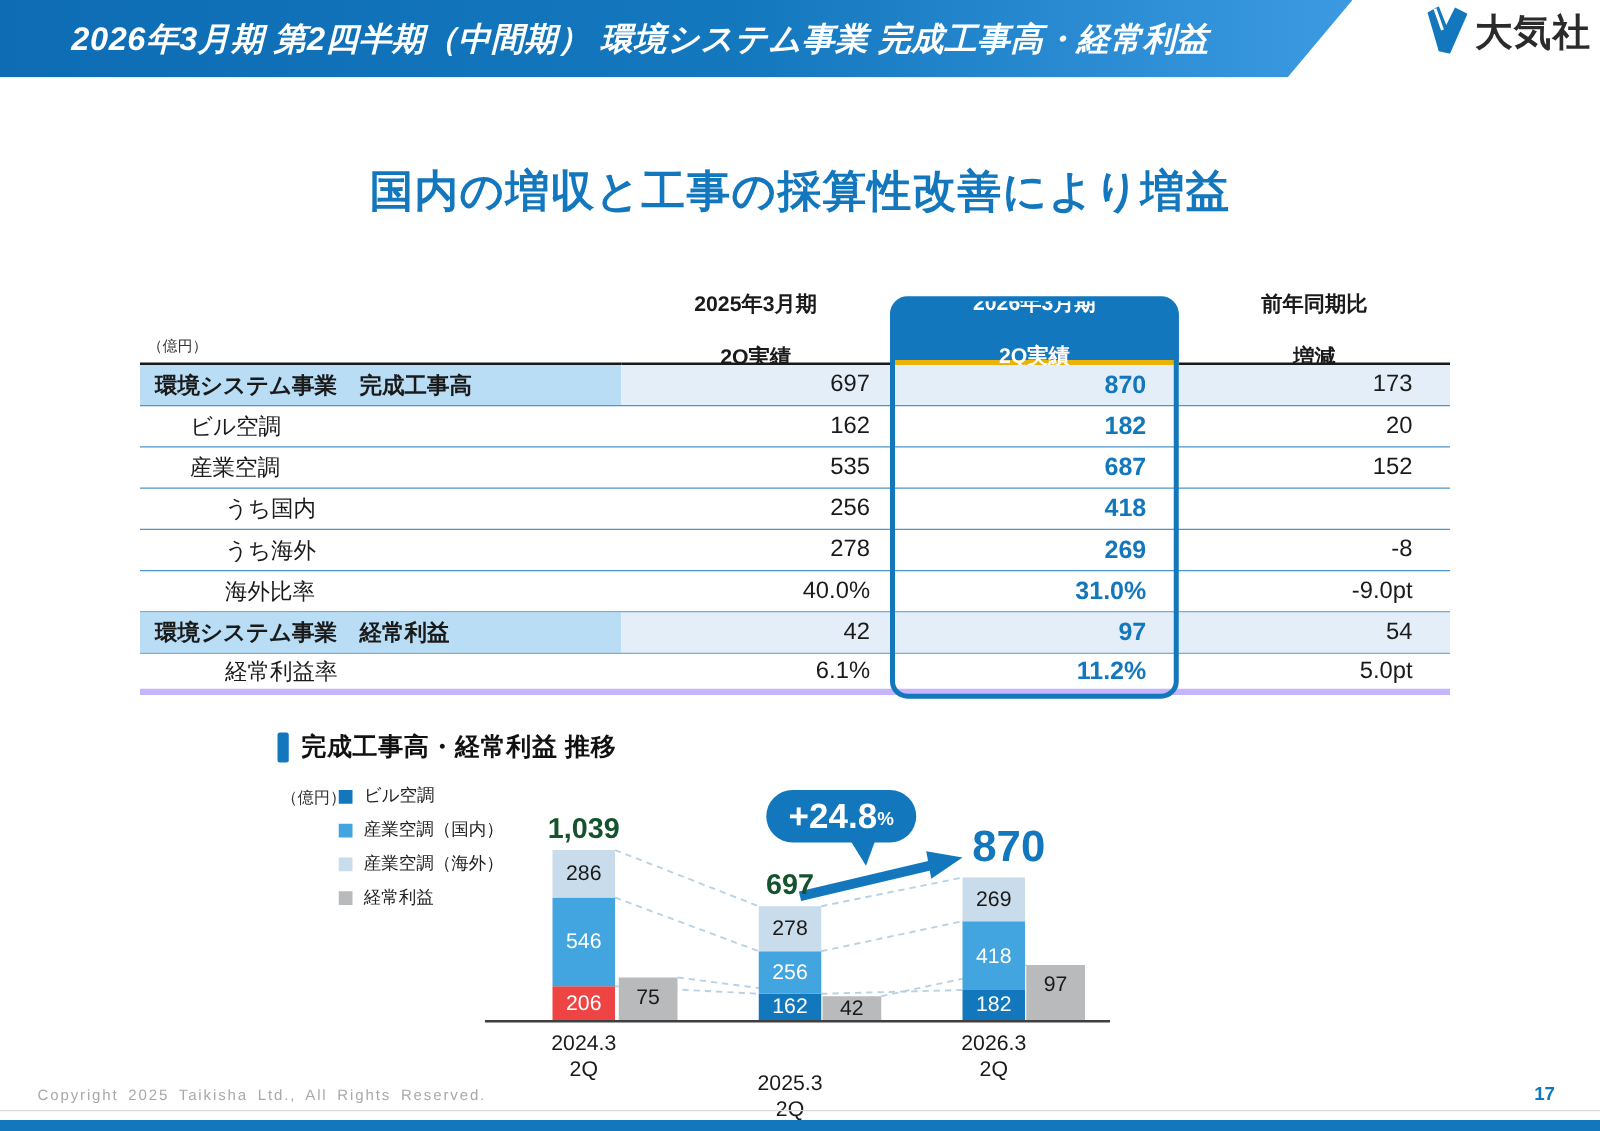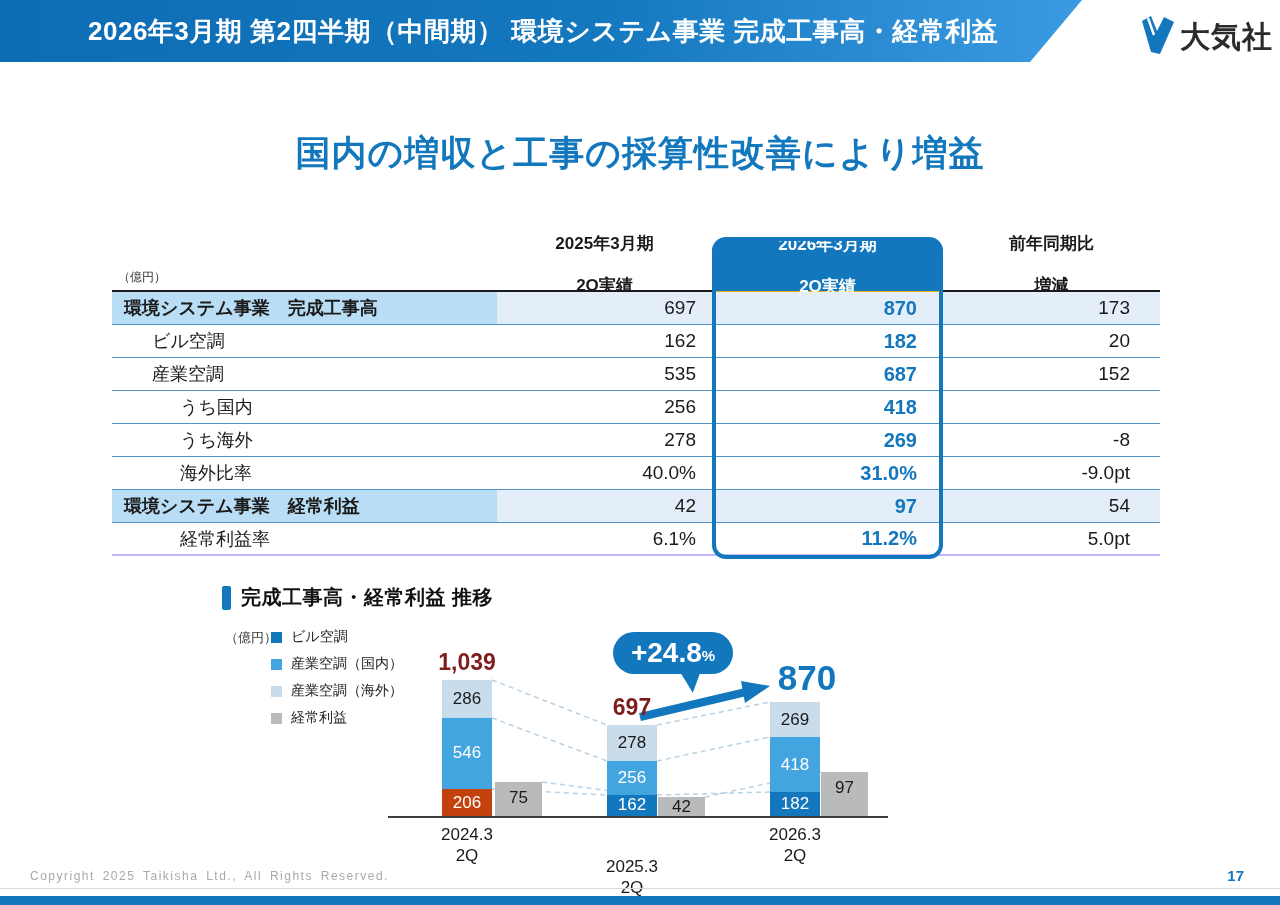--- a/index.html
+++ b/index.html
@@ -5,43 +5,43 @@
   * { margin:0; padding:0; box-sizing:border-box; }
   html,body { background:#e8e8e8; }
   body { font-family:"Liberation Sans","DejaVu Sans",sans-serif; }
   .slide { position:relative; width:1280px; height:905px; background:#ffffff; overflow:hidden; margin:0 auto; }
 
   
   .header-bar { position:absolute; left:0; top:0; width:1082px; height:62px;
     background:linear-gradient(90deg,#0d6cb4 0%,#1478be 55%,#3b9ae2 100%);
     clip-path:polygon(0 0,100% 0,calc(100% - 52px) 100%,0 100%);
     display:flex; align-items:center; }
-  .header-title { color:#ffffff; font-size:26px; font-weight:bold; padding-left:88px; letter-spacing:0.5px; white-space:nowrap; }
-  .logo { position:absolute; left:1140px; top:16px; display:flex; align-items:center; gap:6px; }
+  .header-title { color:#ffffff; font-size:26px; font-weight:bold; padding-left:57px; letter-spacing:0.5px; white-space:nowrap;font-style:italic; }
+  .logo { position:absolute; left:1140px; top:5px; display:flex; align-items:center; gap:6px; }
   .logo-text { font-size:30px; font-weight:bold; color:#2b2b2b; letter-spacing:1px; }
 
   
   .headline { position:absolute; left:0; top:130px; width:1280px; text-align:center;
     color:#1377bd; font-size:35px; font-weight:bold; letter-spacing:1px; }
 
   
   .table-wrap { position:absolute; left:112px; top:240px; width:1048px; }
   .t-row, .t-head { display:flex; width:100%; }
   .t-head { height:52px; }
   .t-row { height:33px; border-bottom:1px solid #4e94cb; }
-  .t-row.last { border-bottom:2px solid #c4b5fd; }
+  .t-row.last { border-bottom:5px solid #c4b5fd; }
   .tc { display:flex; align-items:center; }
   .c-lbl  { width:385px; }
   .c-prev { width:215px; justify-content:flex-end; padding-right:16px; }
   .c-cur  { width:231px; justify-content:flex-end; padding-right:26px; }
   .c-diff { width:217px; justify-content:flex-end; padding-right:30px; }
   .t-head .tc { flex-direction:column; justify-content:center; align-items:center; padding:0; font-size:17px; font-weight:bold; line-height:1.4; color:#1a1a1a;gap:18px; }
   .t-head .c-lbl { align-items:flex-start; justify-content:flex-end; padding:0 0 4px 6px; border-bottom:2px solid #1a1a1a; }
   .t-head .c-prev, .t-head .c-diff { border-bottom:2px solid #1a1a1a; }
-  .t-head .c-cur { background:#1377bd; color:#ffffff; border-radius:12px 12px 0 0; border-bottom:1px solid #eab308;text-align:right; }
+  .t-head .c-cur { background:#1377bd; color:#ffffff; border-radius:12px 12px 0 0; border-bottom:4px solid #eab308;text-align:right; }
   .unit-label { font-size:12px; font-weight:normal; color:#333; }
   .t-row .c-lbl { font-size:18px; color:#1a1a1a; padding-left:12px; }
   .t-row .ind1 { padding-left:40px; }
   .t-row .ind2 { padding-left:68px; }
   .t-row .val { font-size:19px; color:#1a1a1a; }
   .t-row .c-cur.val { font-size:20px; font-weight:bold; color:#1377bd; }
   .t-row.hl .c-lbl { background:#b9ddf4; font-weight:bold; }
   .t-row.hl .c-prev, .t-row.hl .c-cur, .t-row.hl .c-diff { background:#e3eef8; }
   .col-outline { position:absolute; left:600px; top:-3px; width:231px; height:322px;
     border:4px solid #1377bd; border-radius:14px; pointer-events:none; }
@@ -52,21 +52,21 @@
   .chart-title { font-size:20px; font-weight:bold; color:#111; letter-spacing:0.5px; }
   .chart-unit { position:absolute; left:225px; top:629px; font-size:13px; color:#333; }
   .legend { position:absolute; left:271px; top:628px; display:flex; flex-direction:column; gap:9px; }
   .legend-item { display:flex; align-items:center; gap:9px; }
   .legend-swatch { width:11px; height:11px; }
   .legend-label { font-size:14px; color:#222; }
 
   .chart { position:absolute; left:388px; top:630px; width:500px; height:250px; }
   .axis-line { position:absolute; left:0; top:186px; width:500px; height:2px; background:#3f3f3f; }
   .seg { position:absolute; display:flex; align-items:center; justify-content:center; font-size:17px; overflow:visible; }
-  .total { position:absolute; width:120px; text-align:center; font-size:23px; font-weight:bold; color:#7f1d1d; }
+  .total { position:absolute; width:120px; text-align:center; font-size:23px; font-weight:bold; color:#14532d; }
   .total-hl { font-size:35px; color:#1377bd; }
   .xlab { position:absolute; top:194px; width:120px; text-align:center; font-size:17px; color:#1a1a1a; line-height:1.25; }
   .chart svg.overlay { position:absolute; left:0; top:0; }
   .bubble { position:absolute; left:225px; top:2px; width:120px; height:42px; background:#1377bd; border-radius:21px;
     display:flex; align-items:center; justify-content:center; color:#fff; font-weight:bold; z-index:3; }
   .bubble .bval { font-size:28px; }
   .bubble .bunit { font-size:15px; margin-top:4px; }
   .bubble-tail { position:absolute; left:295px; top:40px; width:0; height:0;
     border-left:7px solid transparent; border-right:15px solid transparent; border-top:22px solid #1377bd; transform:rotate(-14deg); z-index:2; }
 
@@ -206,21 +206,21 @@
         <line x1="252" y1="87" x2="358" y2="62" stroke="#1377bd" stroke-width="8"></line>
         <polygon points="382,56 357,73 353,51" fill="#1377bd"></polygon>
       </g>
     </svg>
     <div class="axis-line"></div>
     <div class="bubble">
       <span class="bval">+24.8</span>
       <span class="bunit">%</span>
     </div>
     <div class="bubble-tail"></div>
-  <div class="seg" style="left: 54px; top: 159px; width: 50px; height: 27px; background: #c2410c; color: rgb(255, 255, 255); z-index: 2;">206</div>
+  <div class="seg" style="left: 54px; top: 159px; width: 50px; height: 27px; background: #ef4444; color: rgb(255, 255, 255); z-index: 2;">206</div>
       <div class="seg" style="left: 54px; top: 87.5px; width: 50px; height: 71.5px; background: rgb(66, 165, 224); color: rgb(255, 255, 255); z-index: 2;">546</div>
       <div class="seg" style="left: 54px; top: 50px; width: 50px; height: 37.5px; background: rgb(201, 220, 236); color: rgb(26, 26, 26); z-index: 2;">286</div>
       <div class="total" style="left: 19px; top: 19px;">1,039</div>
       <div class="seg" style="left: 107px; top: 152.3px; width: 47px; height: 33.8px; background: rgb(185, 186, 188); color: rgb(26, 26, 26); z-index: 1; align-items: flex-start; padding-top: 6px;">75</div>
       <div class="xlab" style="left: 19px;">
         <div>2024.3</div>
         <div>2Q</div>
       </div>
       <div class="seg" style="left: 219px; top: 164.8px; width: 50px; height: 21.2px; background: rgb(19, 119, 189); color: rgb(255, 255, 255); z-index: 2;">162</div>
       <div class="seg" style="left: 219px; top: 131.2px; width: 50px; height: 33.5px; background: rgb(66, 165, 224); color: rgb(255, 255, 255); z-index: 2;">256</div>

